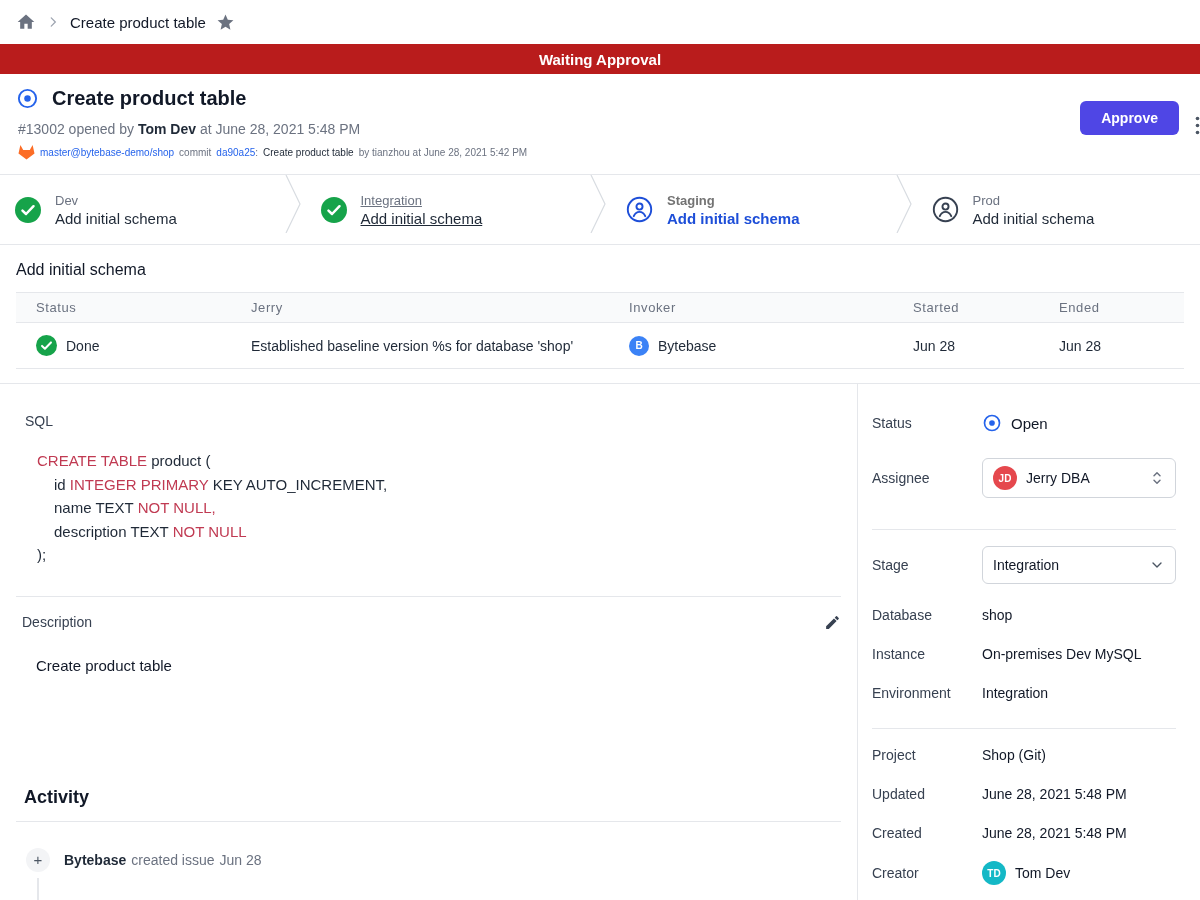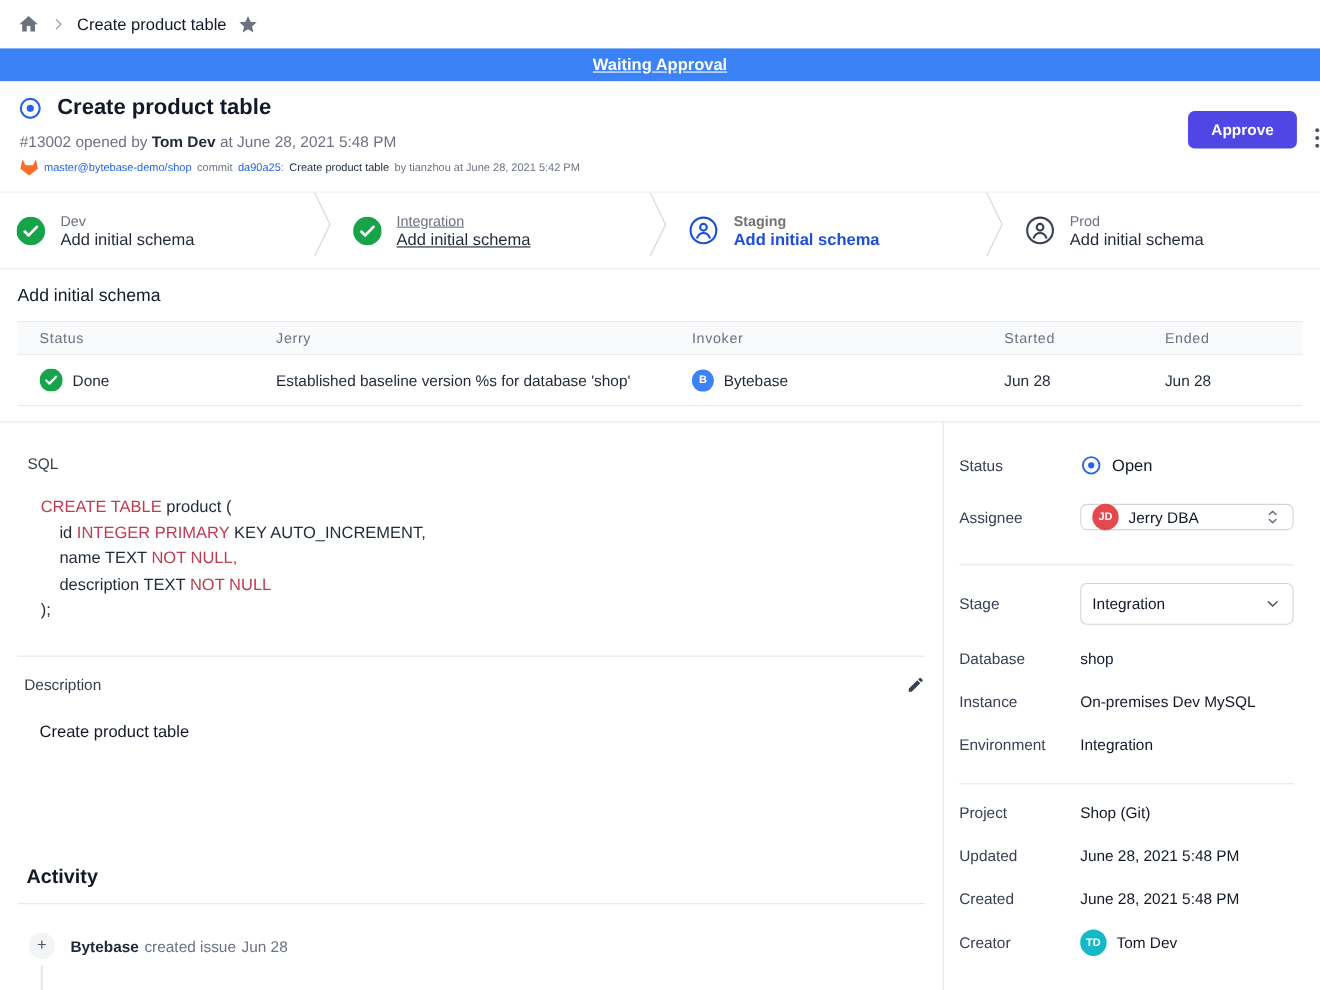--- a/index.html
+++ b/index.html
@@ -6,21 +6,21 @@
   html,body { background:#f3f4f6; }
   body { font-family:"Liberation Sans","DejaVu Sans",sans-serif; color:#111827; }
   .page { position:relative; width:1200px; height:900px; background:#fff; overflow:hidden; margin:0 auto; }
 
   
   .breadcrumb { height:44px; display:flex; align-items:center; gap:10px; padding:0 16px; background:#fff; }
   .breadcrumb .crumb-title { font-size:15px; color:#111827; }
   .icon { display:inline-flex; align-items:center; justify-content:center; flex:none; }
 
   
-  .banner { height:30px; background:#3b82f6; color:#fff; display:flex; align-items:center; justify-content:center; font-size:15px; font-weight:700;text-decoration:underline; }
+  .banner { height:30px; background:#b91c1c; color:#fff; display:flex; align-items:center; justify-content:center; font-size:15px; font-weight:700; }
 
   
   .header { position:relative; padding:13px 16px 14px 16px; background:#fff; }
   .title-row { display:flex; align-items:center; gap:13px; }
   .issue-title { font-size:20px; font-weight:700; color:#111827; }
   .meta-line { margin:11px 0 0 2px; font-size:14px; color:#6b7280; }
   .meta-line .dark { color:#1f2937; font-weight:600; }
   .commit-line { margin:7px 0 0 2px; font-size:10px; color:#6b7280; display:flex; align-items:center; flex-wrap:wrap; column-gap:5px; }
   .commit-line .link { color:#2563eb; }
   .commit-line .msg { color:#1f2937; font-weight:500; }
@@ -78,21 +78,21 @@
   .activity-item .gray { color:#6b7280; }
   .activity-text { display:flex; gap:5px; }
 
   
   .side-row { display:flex; align-items:center; }
   .side-label { width:110px; flex:none; font-size:14px; color:#374151; }
   .side-value { font-size:14px; color:#111827; font-weight:500; }
   .row-status { margin-top:29px; }
   .status-value { display:flex; align-items:center; gap:9px; font-size:15px; color:#111827; }
   .row-assignee { margin-top:25px; }
-  .select-box { flex:1; height:24px; border:1px solid #d1d5db; border-radius:6px; background:#fff; display:flex; align-items:center; gap:9px; padding:0 10px 0 10px; cursor:pointer; }
+  .select-box { flex:1; height:40px; border:1px solid #d1d5db; border-radius:6px; background:#fff; display:flex; align-items:center; gap:9px; padding:0 10px 0 10px; cursor:pointer; }
   .select-box .sel-text { flex:1; font-size:14px; color:#111827; }
   .avatar.jd { width:24px; height:24px; background:#e5484d; font-size:10px; }
   .avatar.td { width:24px; height:24px; background:#14b8c6; font-size:10px; }
   .side-divider { border-top:1px solid #e5e7eb; margin-top:31px; }
   .row-stage { margin-top:16px; }
   .row-stage .select-box { height:38px; }
   .row-field { margin-top:23px; }
   .row-field2 { margin-top:23px; }
   .row-project { margin-top:18px; }
   .row-creator { margin-top:20px; }

